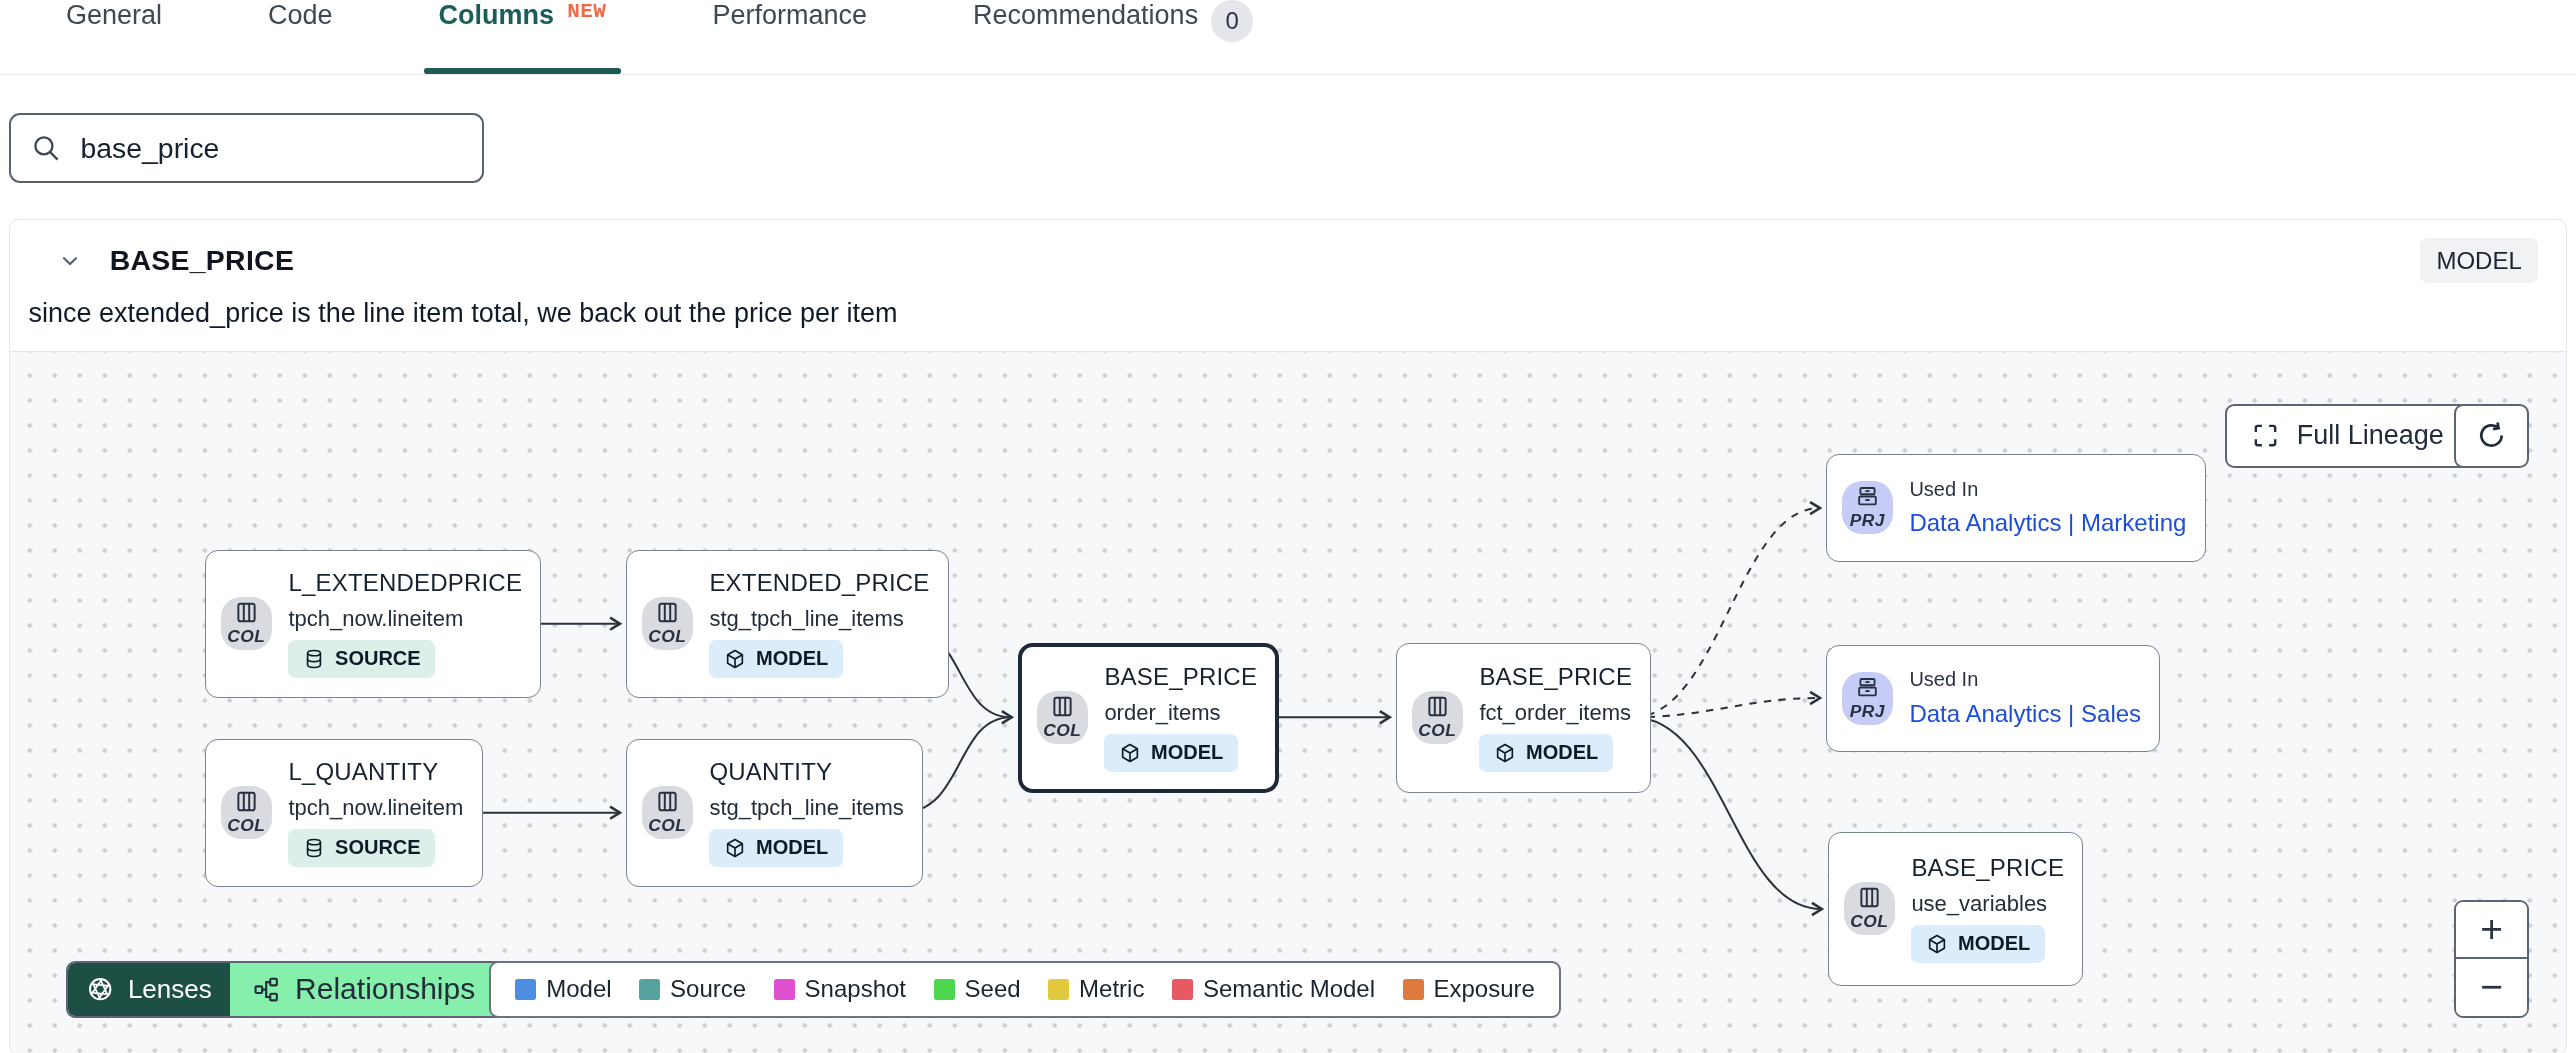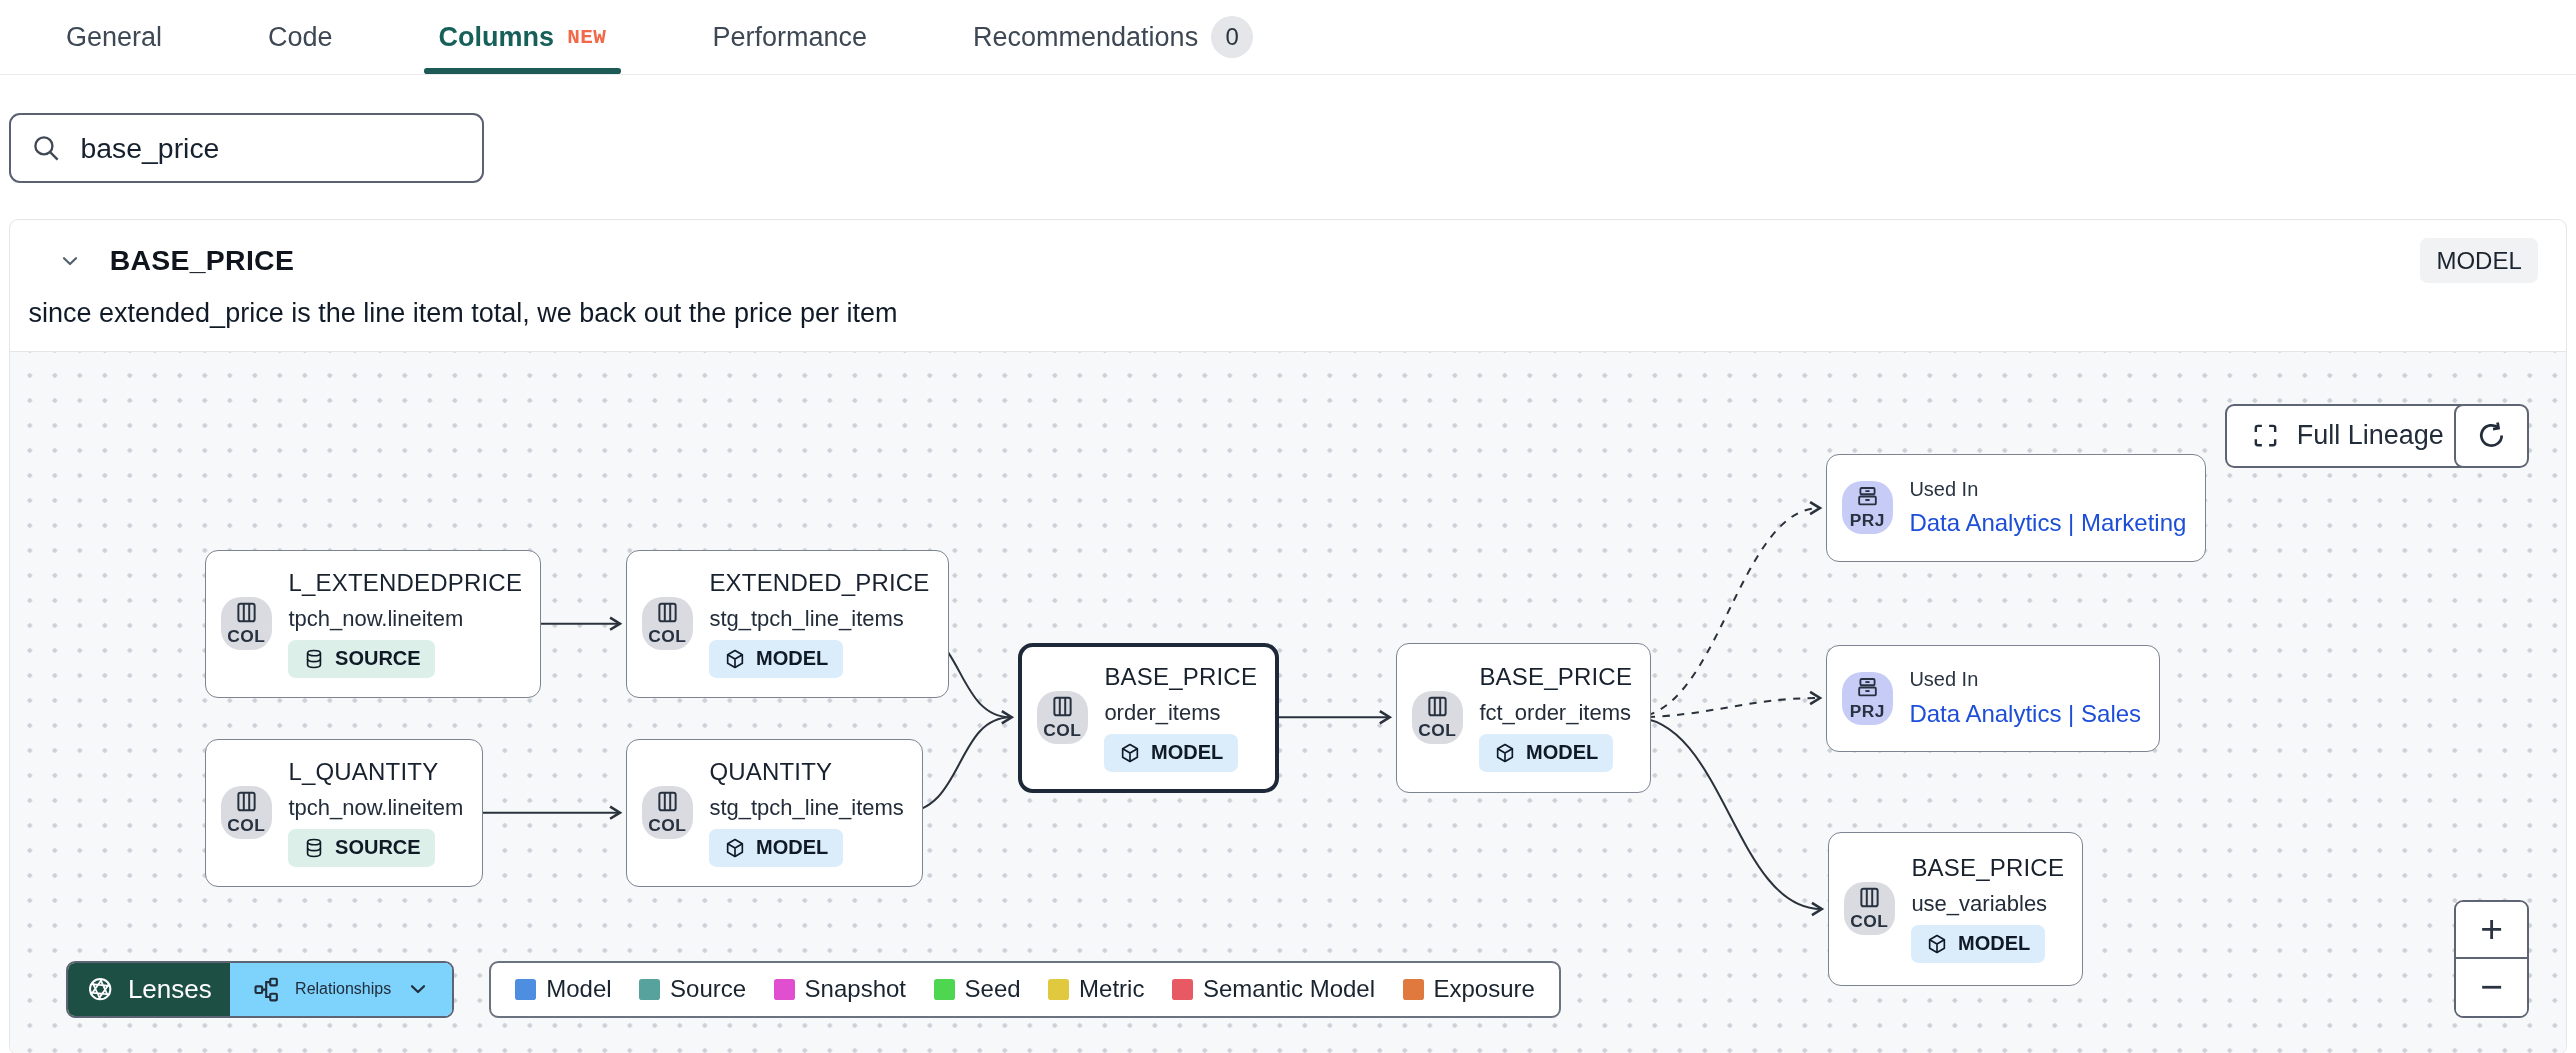--- a/index.html
+++ b/index.html
@@ -10,21 +10,21 @@
   }
   svg.defs { position:absolute; width:0; height:0; }
   .icon { display:inline-block; vertical-align:middle; }
 
   
   .tabbar {
     height:75px; display:flex; align-items:stretch; padding-left:66px;
     border-bottom:1.8px solid #e8eaee; background:#fff;
   }
   .tab {
-    position:relative; display:flex; align-items:center; gap:13px;
+    position:relative; display:flex; align-items:flex-start; gap:13px;
     margin-right:106px; font-size:27px; color:#3d4854; cursor:pointer; white-space:nowrap;
   }
   .tab.active { color:#17605a; font-weight:bold; }
   .tab.active .underline {
     position:absolute; left:-14.7px; right:-14.7px; bottom:0; height:6.4px;
     background:#1e5a55; border-radius:2.8px;
   }
   .tab-new { font-size:21px; font-weight:bold; color:#f2694a; letter-spacing:0.5px;font-family:Liberation Mono, monospace; }
   .tab-count {
     width:42px; height:42px; border-radius:50%; background:#e4e6e9;
@@ -72,20 +72,21 @@
     position:absolute; z-index:2; background:#fff;
     border:1.8px solid #7b8490; border-radius:13px;
     display:flex; align-items:center; gap:16.5px; padding:0 18.3px 0 14.7px;
     white-space:nowrap; cursor:pointer;
   }
   .node.selected { border:4.6px solid #1d2839; border-radius:14.7px; }
   .chip {
     width:51px; height:53px; border-radius:20px; background:#d9dbe0; color:#27313f;
     display:flex; flex-direction:column; align-items:center; justify-content:center; gap:0.9px;
     flex:none;
+    font-style:italic;
   }
   .chip.prj { background:#c7ccf7; }
   .chip-label { font-size:17.4px; font-weight:bold; letter-spacing:0.5px; }
   .node-body { display:flex; flex-direction:column; align-items:flex-start; gap:8.3px; }
   .node-title { font-size:24px; color:#18212e; letter-spacing:0.2px; }
   .node-sub { font-size:22px; color:#232d3a; }
   .type-badge {
     display:inline-flex; align-items:center; gap:10px; padding:7.3px 14.7px;
     border-radius:7.3px; font-size:20px; font-weight:bold; color:#0f1a26;
   }
@@ -128,22 +129,22 @@
 
   .lenses-bar {
     left:56px; top:609px; height:57px; border-radius:9.2px; overflow:hidden;
     display:flex; align-items:stretch; padding:0;
   }
   .lenses-seg {
     background:#1e4f45; color:#fff; display:flex; align-items:center; gap:13px;
     padding:0 18.3px; font-size:26px; cursor:pointer;
   }
   .rel-seg {
-    background:#7dd3fc; color:#222c3a; display:flex; align-items:center; gap:14.7px;
-    padding:0 22px; font-size:16px; cursor:pointer;
+    background:#86efac; color:#222c3a; display:flex; align-items:center; gap:14.7px;
+    padding:0 22px; font-size:30px; cursor:pointer;
   }
   .legend {
     left:479px; top:609px; height:57px; border-radius:9.2px; border-color:#6b7380;
     display:flex; align-items:center; gap:27.5px; padding:0 24px;
   }
   .legend-item { display:flex; align-items:center; gap:10px; font-size:24px; color:#1a242f; }
   .swatch { width:21px; height:21px; border-radius:2.8px; flex:none; }
 </style>
 </head>
 <body>

